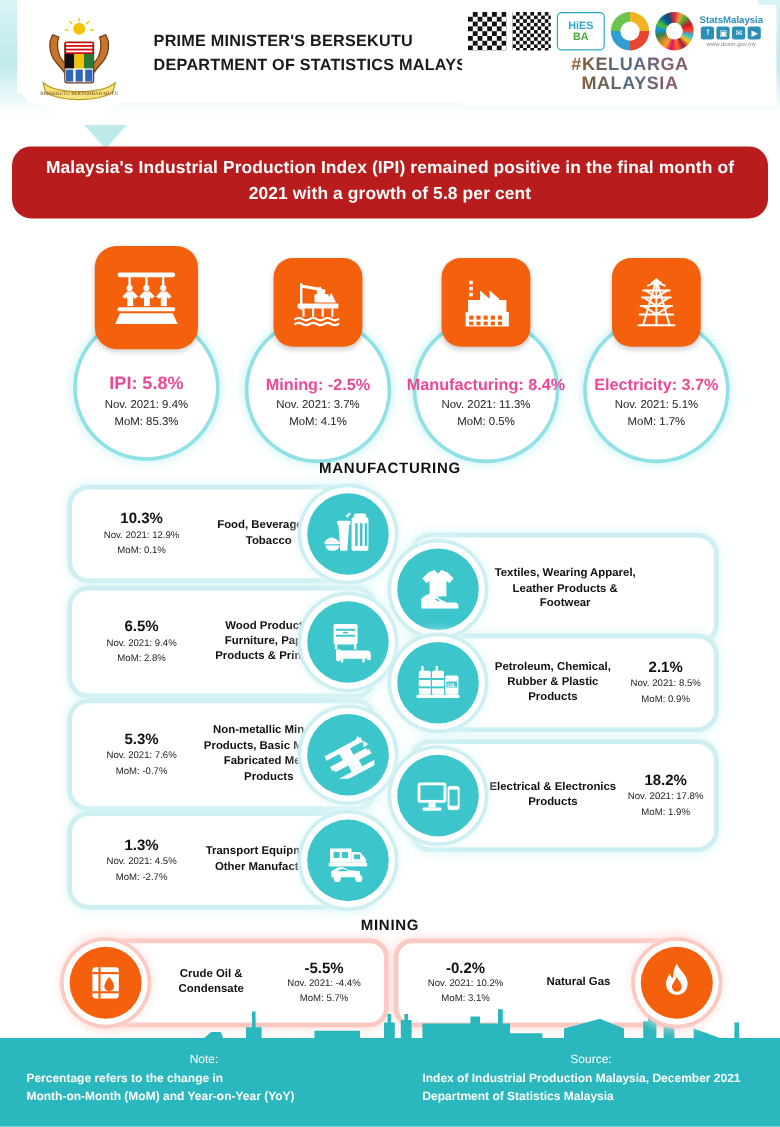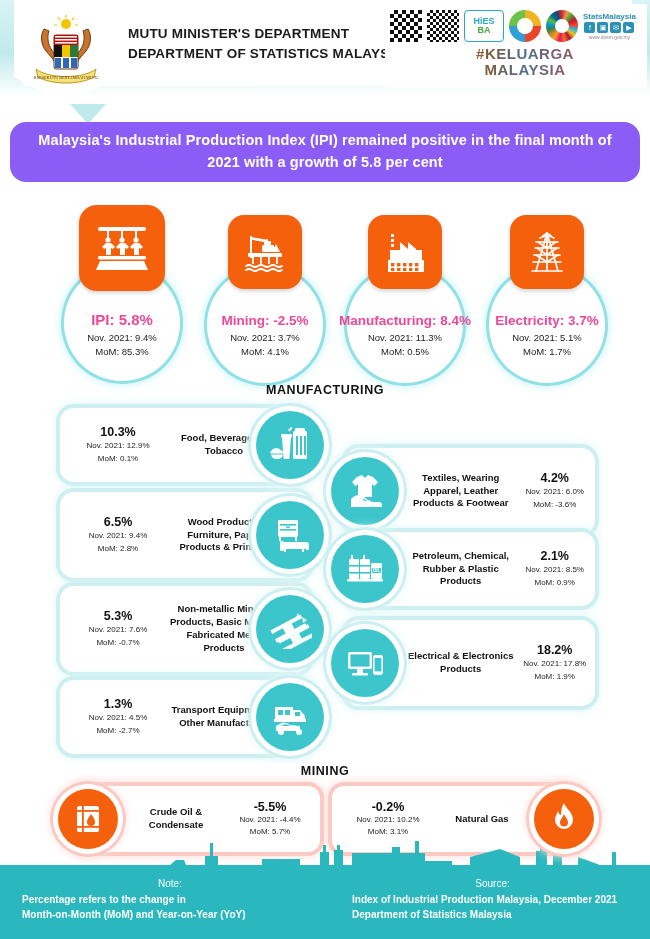--- a/index.html
+++ b/index.html
@@ -89,21 +89,21 @@
     position: absolute; left: 455px; top: 46px; width: 140px; text-align: center;
     font-size: 15px; font-weight: bold; line-height: 1.05;
     background: linear-gradient(90deg,#d36b3a,#7a5a3a,#4d6e8a,#8a5a6a,#5a7a4a);
     -webkit-background-clip: text; background-clip: text; color: transparent;
     letter-spacing: .5px;
   }
 
   
   .headline {
     position: absolute; left: 10px; top: 122px; width: 630px; height: 60px;
-    background: #8b5cf6; border-radius: 16px;
+    background: #b91c1c; border-radius: 16px;
     display: flex; align-items: center; justify-content: center; text-align: center;
   }
   .headline-text {
     color: #ffffff; font-size: 14.5px; font-weight: bold; line-height: 1.5;
     padding: 0 22px; letter-spacing: .1px;
   }
   .headline-notch {
     position: absolute; left: 70px; top: 104px; width: 36px; height: 20px;
     background: #bfeaec; clip-path: polygon(0 0, 100% 0, 50% 100%);
   }
@@ -219,21 +219,21 @@
         <rect x="29" y="43" width="6" height="10"></rect>
         <rect x="37" y="43" width="6" height="10"></rect>
         <rect x="45" y="43" width="6" height="10"></rect>
       </g>
       <path d="M10 54c12 10 48 10 60 0l-2 8c-14 8-42 8-56 0z" fill="#f5e27a" stroke="#b89a20" stroke-width="1"></path>
       <text x="40" y="64" font-size="4.2" text-anchor="middle" fill="#6b3b14" font-family="Liberation Serif, serif">BERSEKUTU BERTAMBAH MUTU</text>
     </svg>
   </div>
 
   <div class="header-titles">
-    <div class="line">MUTU MINISTER'S DEPARTMENT</div>
+    <div class="line">PRIME MINISTER'S BERSEKUTU</div>
     <div class="line">DEPARTMENT OF STATISTICS MALAYSIA</div>
   </div>
 
   <div class="header-band"></div>
   <div class="logo-row">
     <div class="qr"></div>
     <div class="qr b"></div>
     <div class="logo-hiesba">
       <span class="t1">HiES</span>
       <span class="t2">BA</span>
@@ -474,25 +474,20 @@
       <path d="M10 28q6-5 12 0l10 1v5H8v-5z"></path>
       <path d="M13 29q5-3.6 9 0z" fill="#3CC6CC"></path>
       <circle cx="13" cy="35" r="3"></circle>
         <circle cx="31" cy="35" r="3"></circle>
     </svg>
   </div>
 </div>
 
 <div class="mcard tall left-disc" style="left:345px; top:448px; width:250px;">
   <div class="cell label" style="width:128px; margin-left:62px;">Textiles, Wearing Apparel, Leather Products &amp; Footwear</div>
-  <div class="cell" style="width:96px;">
-    <div class="pct">4.2%</div>
-    <div class="sub">Nov. 2021: 6.0%</div>
-    <div class="sub">MoM: -3.6%</div>
-  </div>
   <div class="disc">
     <svg width="44" height="40" viewBox="0 0 44 40" fill="#fff">
       <path d="M14 6l5-2 3 3 3-3 5 2 5 5-3.5 4-2.5-2v13H15V13l-2.5 2L9 11z"></path>
       <path d="M8 28q7-7 13-2l8 5h7a3 3 0 013 3v2H8z"></path>
       <g stroke="#3CC6CC" stroke-width="1.2" fill="none">
         <path d="M20 28l3 2M23 27l3 2M26 26l3 2"></path>
       </g>
     </svg>
   </div>
 </div>

